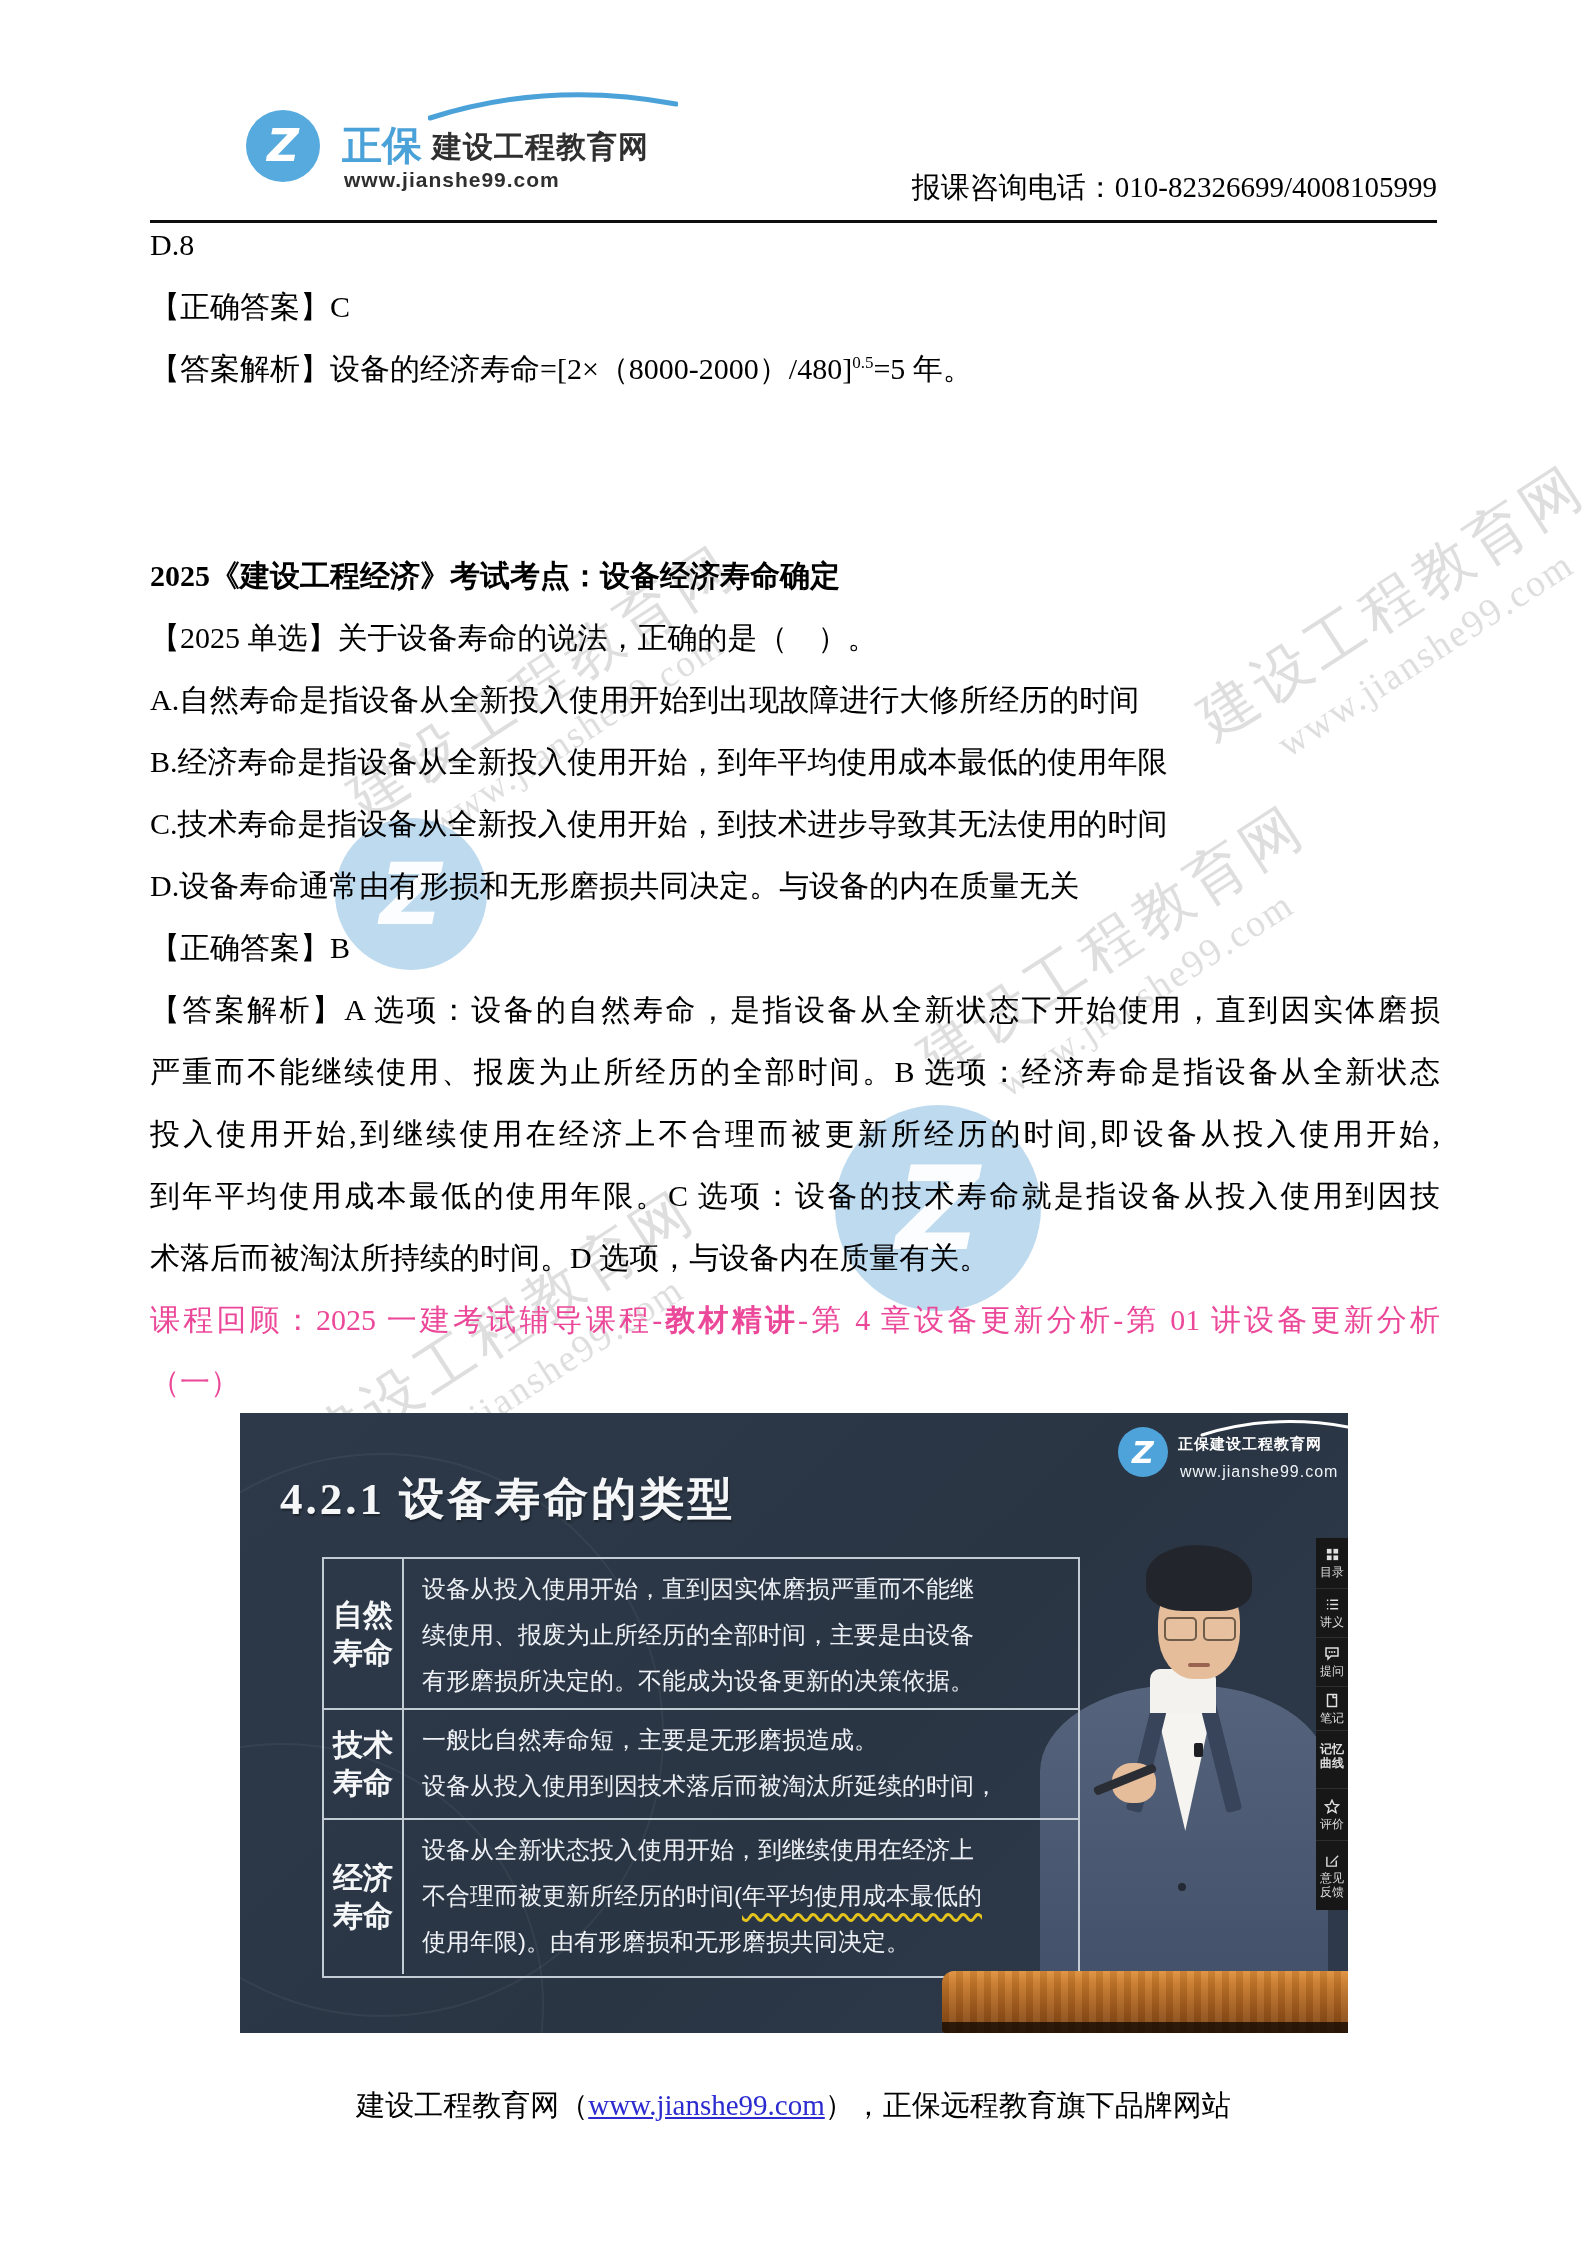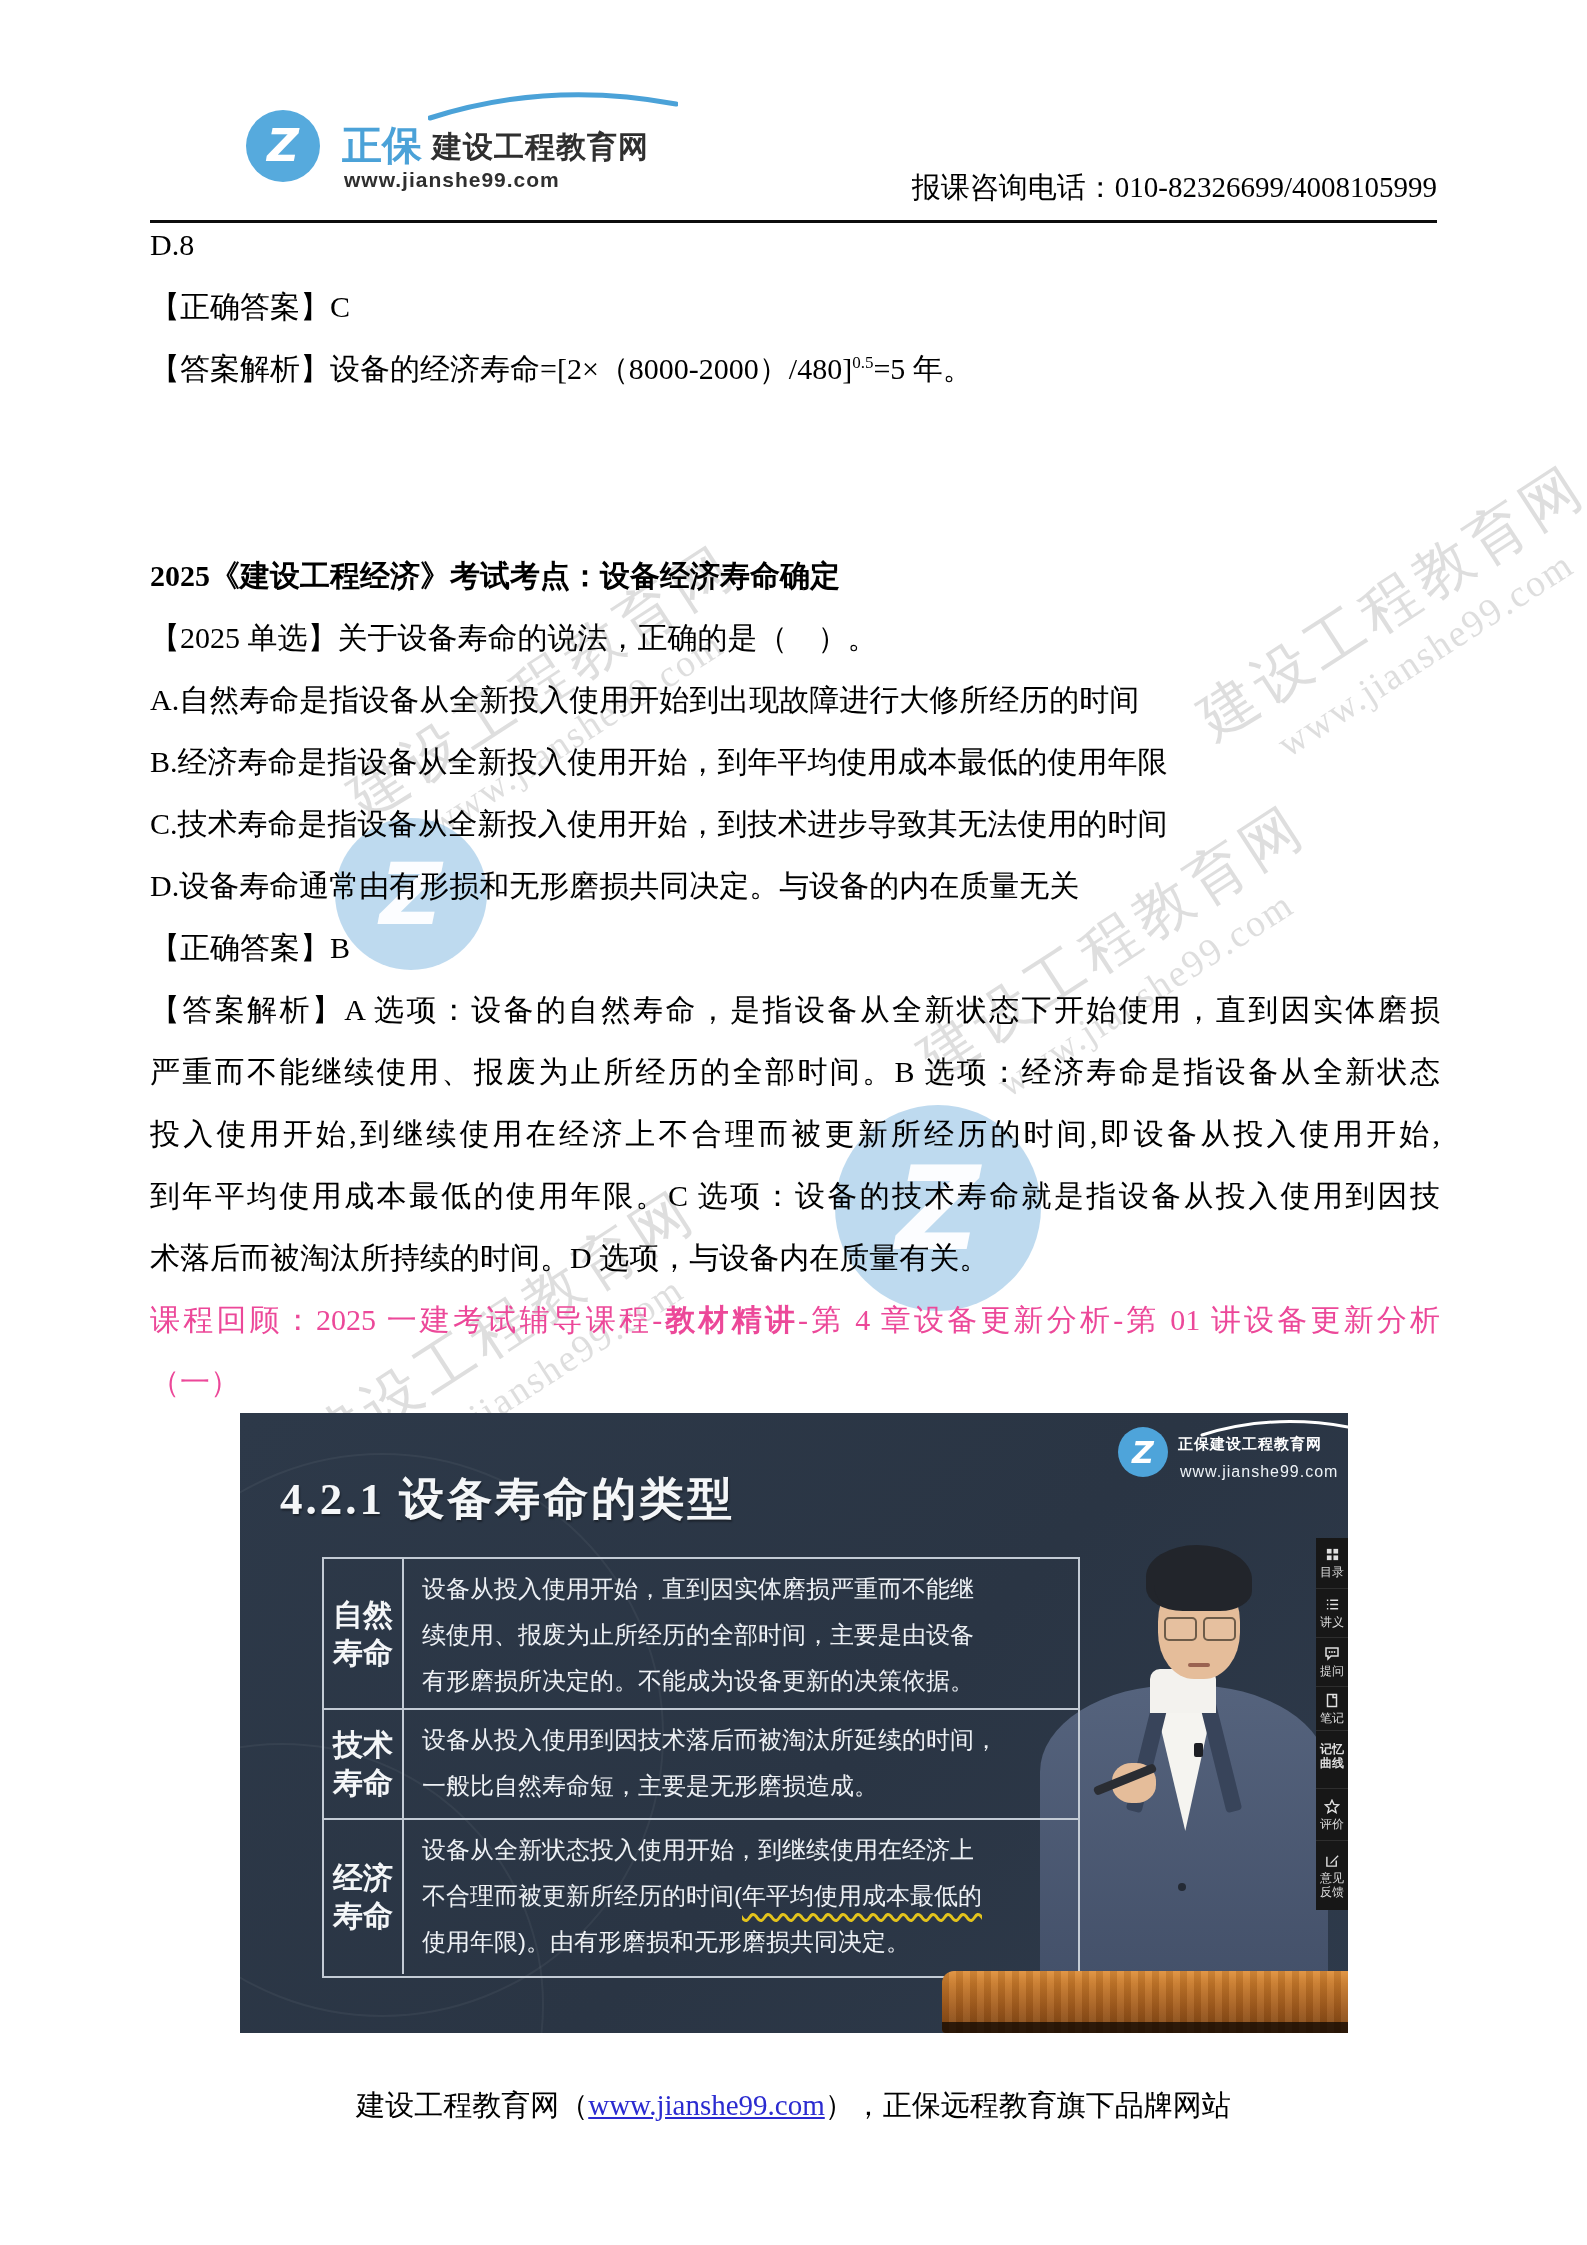--- a/index.html
+++ b/index.html
@@ -211,22 +211,22 @@
 
     <div class="v-table">
       <div class="hcell r1">自然寿命</div>
       <div class="bcell r1">
         <span>设备从投入使用开始，直到因实体磨损严重而不能继</span>
         <span>续使用、报废为止所经历的全部时间，主要是由设备</span>
         <span>有形磨损所决定的。不能成为设备更新的决策依据。</span>
       </div>
       <div class="hcell r2">技术寿命</div>
       <div class="bcell r2">
+        <span>一般比自然寿命短，主要是无形磨损造成。</span>
         <span>设备从投入使用到因技术落后而被淘汰所延续的时间，</span>
-        <span>一般比自然寿命短，主要是无形磨损造成。</span>
       </div>
       <div class="hcell">经济寿命</div>
       <div class="bcell">
         <span>设备从全新状态投入使用开始，到继续使用在经济上</span>
         <span class="inlinewrap"><i>不合理而被更新所经历的时间(</i><i class="wavy">年平均使用成本最低的</i></span>
         <span>使用年限)。由有形磨损和无形磨损共同决定。</span>
       </div>
     </div>
 
     <div class="desk"></div>

